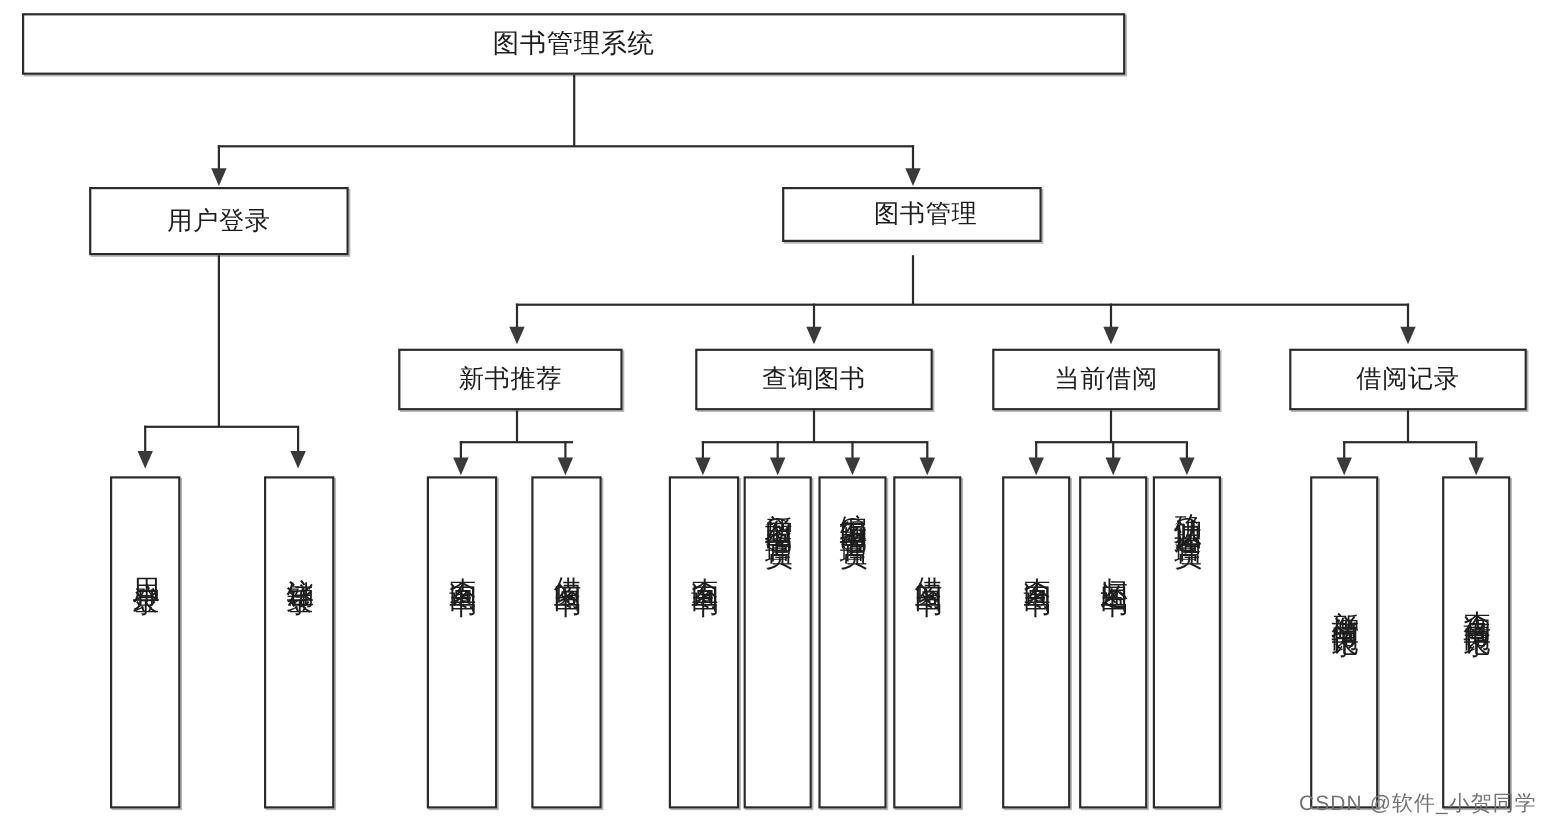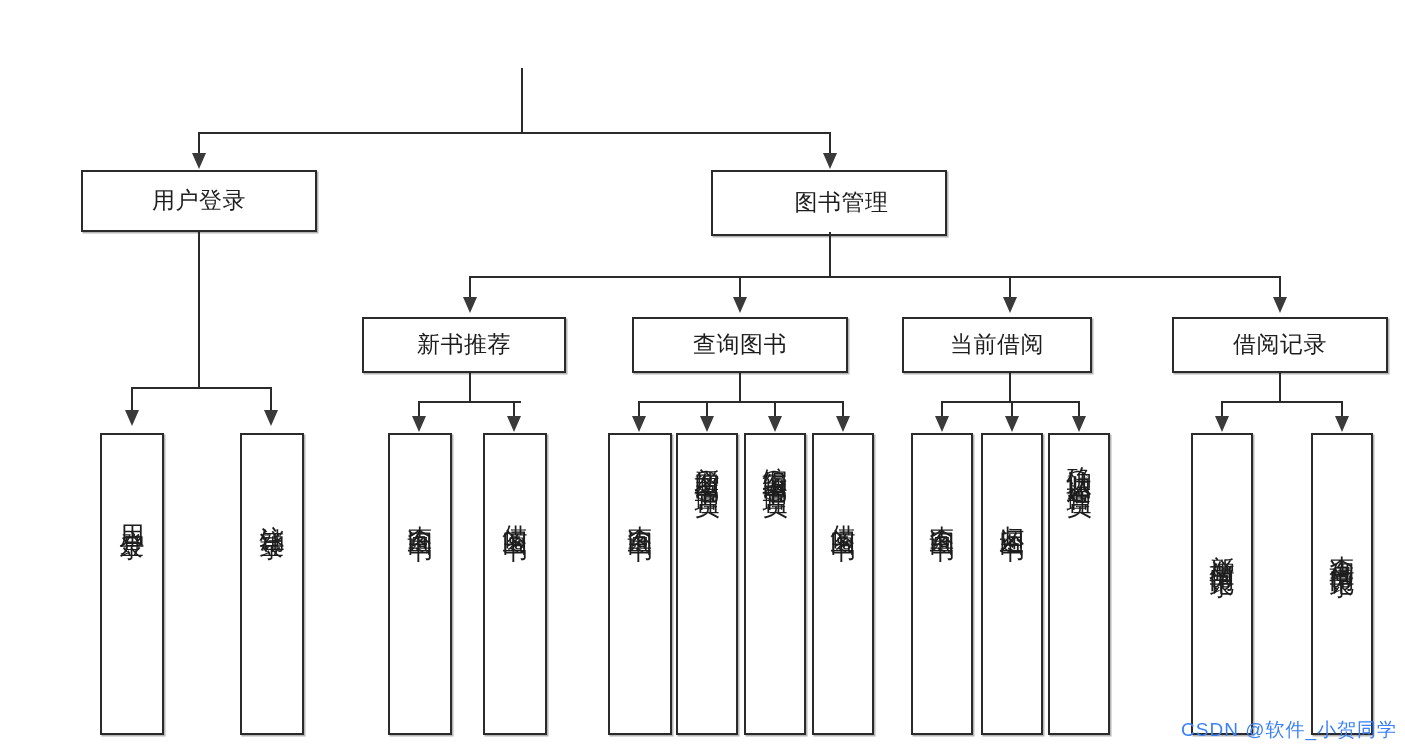--- a/index.html
+++ b/index.html
@@ -68,43 +68,46 @@
     border-left:7px solid transparent;
     border-right:7px solid transparent;
     border-top:16px solid #3a3a3a;
   }
   
   #watermark{
     position:absolute;
     right:8px;
     bottom:4px;
     font-size:19px;
-    color:#3b82f6;
+    color:#737373;
     letter-spacing:1px;
     white-space:nowrap;
   }
 </style>
 </head>
 <body>
 
 <div id="canvas">
 
+  <div class="node horiz root" style="left:20px;top:12px;width:1003px;height:56px;">
+    <span class="label">图书管理系统</span>
+  </div>
 
   <div class="vline" style="left:521px;top:68px;height:65px;"></div>
   <div class="hline" style="left:198px;top:132px;width:633px;"></div>
   <div class="vline" style="left:198px;top:132px;height:25px;"></div>
   <div class="arrow" style="left:192px;top:153px;"></div>
   <div class="vline" style="left:829px;top:132px;height:25px;"></div>
   <div class="arrow" style="left:823px;top:153px;"></div>
 
   <div class="node horiz" style="left:81px;top:170px;width:236px;height:62px;">
     <span class="label">用户登录</span>
   </div>
 
-  <div class="node horiz" style="left:711px;top:170px;width:236px;height:66px;padding-left:25px;">
+  <div class="node horiz" style="left:711px;top:170px;width:236px;height:50px;padding-left:25px;">
     <span class="label">图书管理</span>
   </div>
 
   <div class="vline" style="left:198px;top:232px;height:156px;"></div>
   <div class="hline" style="left:131px;top:387px;width:139px;"></div>
   <div class="vline" style="left:131px;top:387px;height:26px;"></div>
   <div class="arrow" style="left:125px;top:410px;"></div>
   <div class="vline" style="left:270px;top:387px;height:26px;"></div>
   <div class="arrow" style="left:264px;top:410px;"></div>
 
@@ -118,21 +121,21 @@
   <div class="arrow" style="left:1003px;top:297px;"></div>
   <div class="vline" style="left:1279px;top:276px;height:24px;"></div>
   <div class="arrow" style="left:1273px;top:297px;"></div>
 
   <div class="node horiz" style="left:362px;top:317px;width:204px;height:56px;">
     <span class="label">新书推荐</span>
   </div>
   <div class="node horiz" style="left:632px;top:317px;width:216px;height:56px;">
     <span class="label">查询图书</span>
   </div>
-  <div class="node horiz" style="left:902px;top:317px;width:190px;height:56px;">
+  <div class="node horiz" style="left:902px;top:317px;width:207px;height:56px;">
     <span class="label">当前借阅</span>
   </div>
   <div class="node horiz" style="left:1172px;top:317px;width:216px;height:56px;">
     <span class="label">借阅记录</span>
   </div>
 
   <div class="vline" style="left:469px;top:373px;height:29px;"></div>
   <div class="hline" style="left:418px;top:401px;width:103px;"></div>
   <div class="vline" style="left:418px;top:401px;height:18px;"></div>
   <div class="arrow" style="left:412px;top:416px;"></div>

